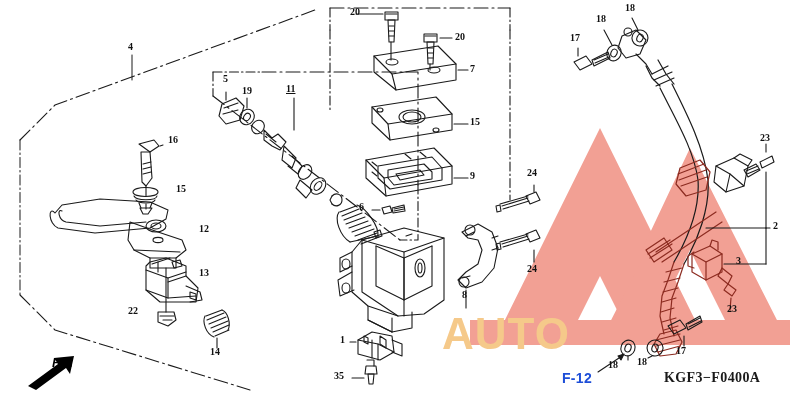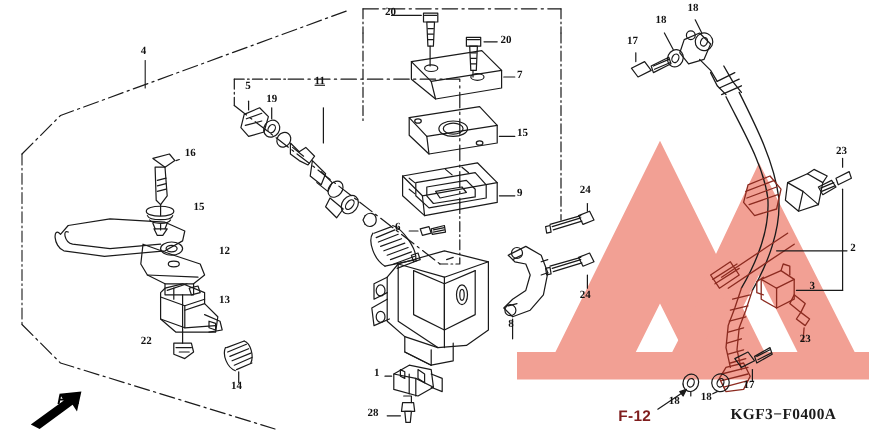--- a/index.html
+++ b/index.html
@@ -6,21 +6,21 @@
   body{width:800px;height:400px;overflow:hidden;
        font-family:"Liberation Serif",serif;}
   #root{position:relative;width:800px;height:400px;background:#ffffff;}
   svg.layer{position:absolute;left:0;top:0;width:800px;height:400px;}
   .callout{position:absolute;font-family:"Liberation Serif",serif;
            font-size:10px;font-weight:700;color:#111;line-height:1;
            white-space:nowrap;}
   .partno{position:absolute;font-family:"Liberation Serif",serif;
           font-size:14px;font-weight:700;letter-spacing:.4px;color:#1a1a1a;text-align:center;}
   .reflabel{position:absolute;font-family:"Liberation Sans",sans-serif;
-            font-size:14px;font-weight:700;color:#7f1d1d;letter-spacing:.3px;}
+            font-size:14px;font-weight:700;color:#1d4ed8;letter-spacing:.3px;}
   .frlabel{position:absolute;font-family:"Liberation Sans",sans-serif;
            font-size:13px;font-weight:700;color:#000;font-style:italic;}
   .wm-text{position:absolute;font-family:"Liberation Sans",sans-serif;
            font-weight:700;font-size:44px;letter-spacing:1px;
            line-height:1;user-select:none;}
 </style>
 </head>
 <body>
 
 <div id="root">
@@ -339,39 +339,40 @@
       <path d="M668 326 L680 320 L686 328 L674 334 Z"></path>
       <path d="M686 324 L700 316 L702 322 L688 330 Z"></path>
       <path d="M688 324 L700 318 M689 327 L701 321"></path>
       <path d="M684 336 L684 346"></path>
 
       <path d="M598 372 L622 356"></path>
       <path d="M618 356 L624 354 L621 360 Z" fill="#1a1a1a"></path>
     </g>
   </svg>
 
+  <div class="wm-text" style="left:442px;top:312px;color:#f5c98a;">AUTO</div>
 
   <div class="callout" style="left:128px;top:42px;">4</div>
   <div class="callout" style="left:223px;top:74px;">5</div>
   <div class="callout" style="left:242px;top:86px;">19</div>
-  <div class="callout" style="left:286px;top:69px;text-decoration:underline;">11</div>
+  <div class="callout" style="left:286px;top:84px;text-decoration:underline;">11</div>
   <div class="callout" style="left:350px;top:7px;">20</div>
   <div class="callout" style="left:455px;top:32px;">20</div>
   <div class="callout" style="left:470px;top:64px;">7</div>
   <div class="callout" style="left:470px;top:117px;">15</div>
   <div class="callout" style="left:470px;top:171px;">9</div>
   <div class="callout" style="left:359px;top:202px;">6</div>
   <div class="callout" style="left:168px;top:135px;">16</div>
   <div class="callout" style="left:176px;top:184px;">15</div>
   <div class="callout" style="left:199px;top:224px;text-align:center;">12</div>
   <div class="callout" style="left:199px;top:268px;">13</div>
   <div class="callout" style="left:128px;top:306px;">22</div>
   <div class="callout" style="left:210px;top:347px;">14</div>
   <div class="callout" style="left:340px;top:335px;">1</div>
-  <div class="callout" style="left:334px;top:371px;">28</div>
+  <div class="callout" style="left:334px;top:371px;">35</div>
   <div class="callout" style="left:462px;top:290px;">8</div>
   <div class="callout" style="left:527px;top:168px;">24</div>
   <div class="callout" style="left:527px;top:264px;">24</div>
   <div class="callout" style="left:570px;top:33px;">17</div>
   <div class="callout" style="left:596px;top:14px;">18</div>
   <div class="callout" style="left:625px;top:3px;">18</div>
   <div class="callout" style="left:760px;top:133px;">23</div>
   <div class="callout" style="left:773px;top:221px;">2</div>
   <div class="callout" style="left:736px;top:256px;">3</div>
   <div class="callout" style="left:727px;top:304px;">23</div>

